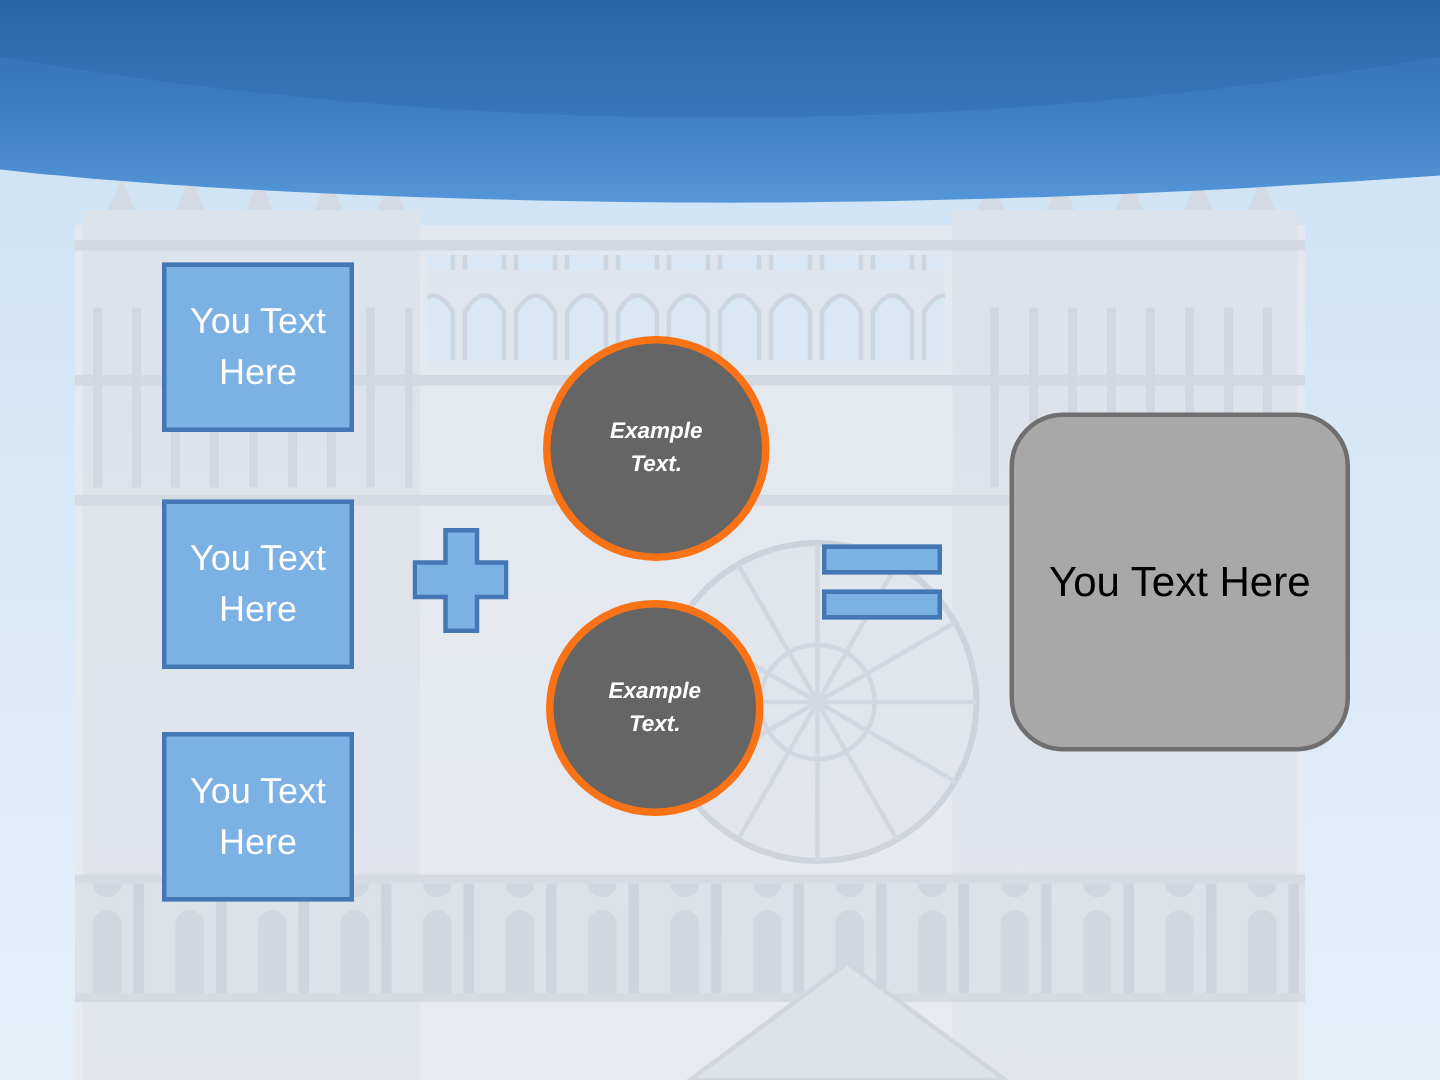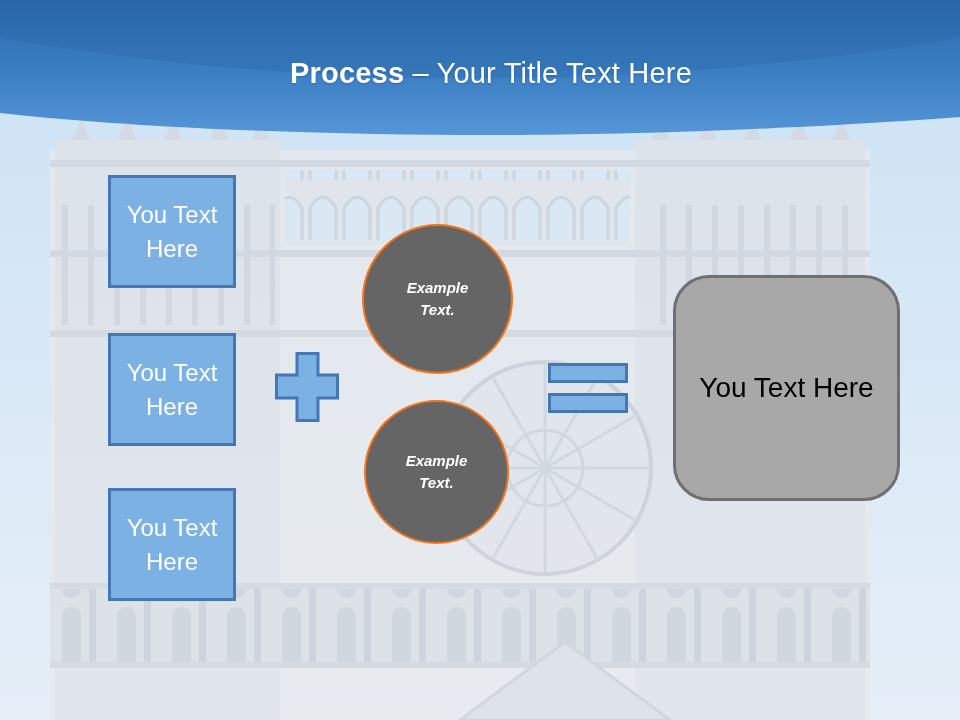--- a/index.html
+++ b/index.html
@@ -28,21 +28,21 @@
   .plus-wrap{position:absolute;left:275px;top:352px;width:64px;height:70px;}
   .equals-wrap{
     position:absolute;left:548px;top:363px;width:80px;height:50px;
     display:flex;flex-direction:column;justify-content:space-between;
   }
   .equals-bar{
     width:80px;height:20px;background:#7cb1e3;border:3px solid #4577b4;box-sizing:border-box;
   }
   .gray-circle{
     position:absolute;border-radius:50%;
-    background:#656565;border:2px solid #f97316;box-sizing:border-box;
+    background:#656565;border:5px solid #f97316;box-sizing:border-box;
     display:flex;align-items:center;justify-content:center;text-align:center;
     color:#ffffff;font-size:15px;font-weight:bold;font-style:italic;line-height:1.5;
     padding:0 28px;
   }
   .circle1{left:362px;top:224px;width:151px;height:150px;}
   .circle2{left:364px;top:400px;width:145px;height:144px;}
   .result-box{
     position:absolute;left:673px;top:275px;width:227px;height:226px;
     background:#a8a8a8;border:3px solid #6f6f6f;border-radius:36px;box-sizing:border-box;
     display:flex;align-items:center;justify-content:center;text-align:center;
@@ -108,23 +108,20 @@
       <linearGradient id="bandg" x1="0" y1="0" x2="0" y2="1">
         <stop offset="0" stop-color="#2e6cb0"></stop>
         <stop offset="0.55" stop-color="#3c7fc3"></stop>
         <stop offset="1" stop-color="#5596d8"></stop>
       </linearGradient>
     </defs>
     <path d="M0,0 H960 V117 C780,130 640,134 520,135 C370,136 150,130 0,113 Z" fill="url(#bandg)"></path>
     <path d="M0,0 H960 V38 C640,92 320,92 0,38 Z" fill="#0c3f7a" opacity="0.12"></path>
   </svg>
 
-  <div class="title">
-    <span class="bold">Process</span><span> – Your Title Text Here</span>
-  </div>
 
   <div class="blue-box box1">
     <span>You Text Here</span>
   </div>
   <div class="blue-box box2">
     <span>You Text Here</span>
   </div>
   <div class="blue-box box3">
     <span>You Text Here</span>
   </div>

